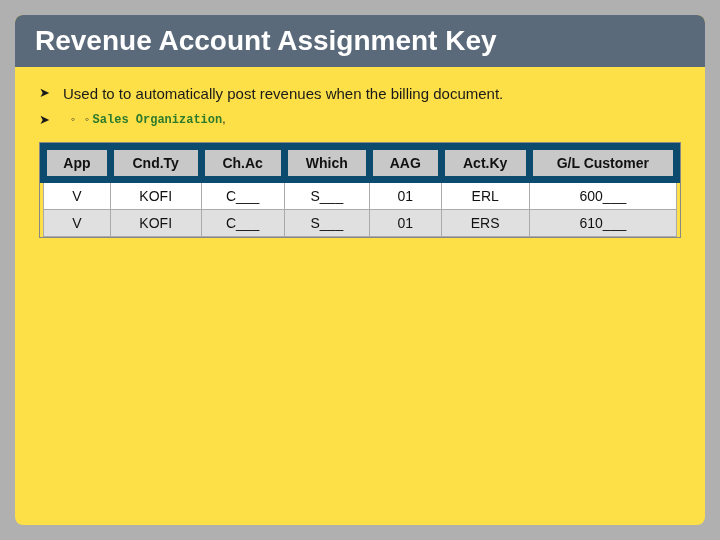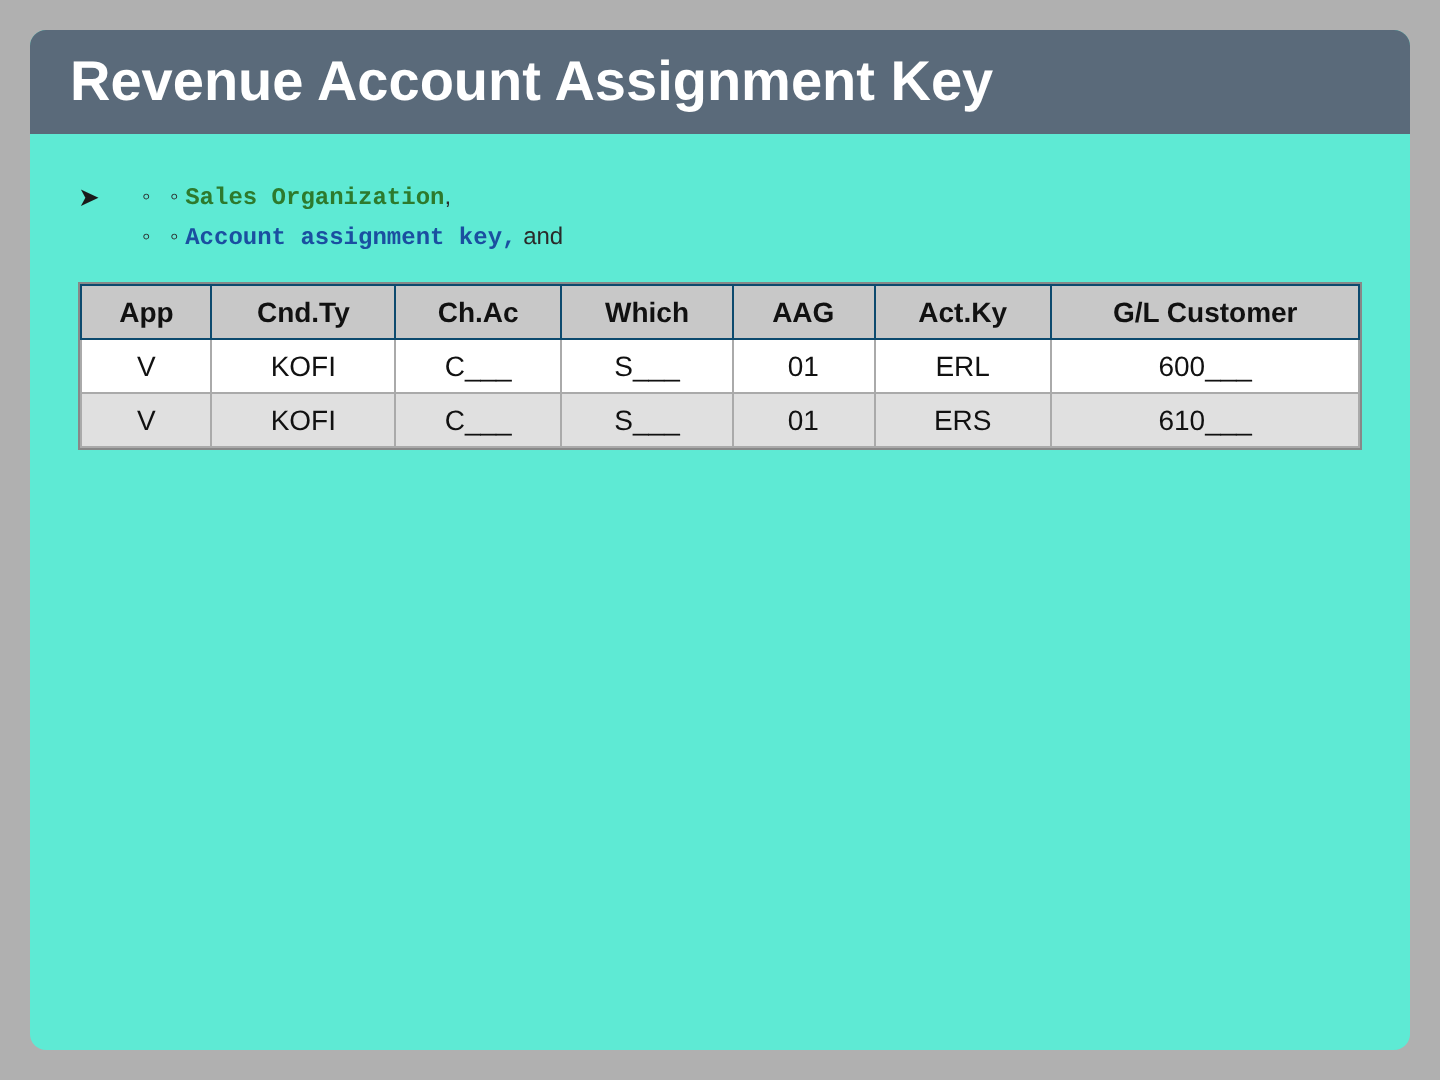--- a/index.html
+++ b/index.html
@@ -10,21 +10,21 @@
       background: #b0b0b0;
       display: flex;
       align-items: center;
       justify-content: center;
       font-family: Arial, sans-serif;
     }
 
     .slide {
       width: 690px;
       min-height: 510px;
-      background: #5eead4;
+      background: #fde047;
       border-radius: 8px;
       padding: 0 0 24px 0;
       overflow: hidden;
     }
 
     .slide-title {
       background: #5a6a7a;
       color: #ffffff;
       font-size: 28px;
       font-weight: bold;
@@ -109,21 +109,21 @@
       width: 100%;
       border-collapse: collapse;
       font-size: 14px;
     }
 
     thead tr {
       background: #c8c8c8;
     }
 
     thead th {
-      border: 1px solid #0c4a6e;
+      border: 7px solid #0c4a6e;
       padding: 5px 10px;
       text-align: center;
       font-weight: bold;
       color: #111;
     }
 
     tbody tr:nth-child(odd) {
       background: #ffffff;
     }
 
@@ -138,27 +138,25 @@
       color: #111;
     }
   </style>
 </head>
 <body>
 
 <div class="slide">
   <div class="slide-title">Revenue Account Assignment Key</div>
   <div class="slide-body">
     <ul class="bullet-list">
+      <li>Used to to automatically  post revenues when the billing document.</li>
       <li>
         <ul class="sub-bullets">
           <li>
             ◦ <span class="highlight-green">Sales Organization</span><span>,</span>
-          </li>
-          <li>
-            ◦ <span class="highlight-blue">Account assignment key,</span><span> and</span>
           </li>
         </ul>
       </li>
     </ul>
 
     <div class="table-wrapper">
       <table>
         <thead>
           <tr>
           <th>App</th>

